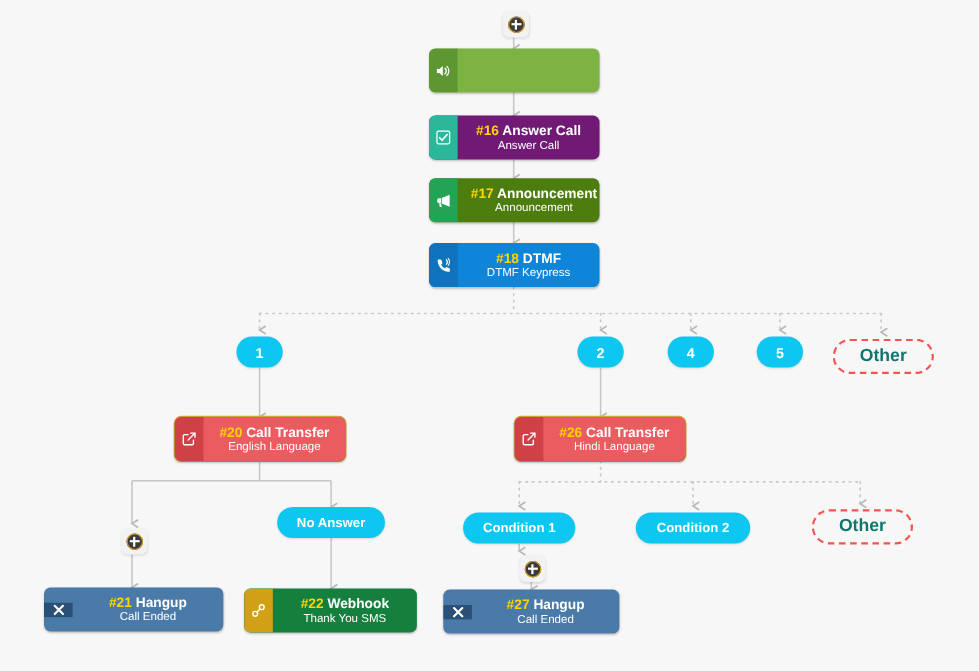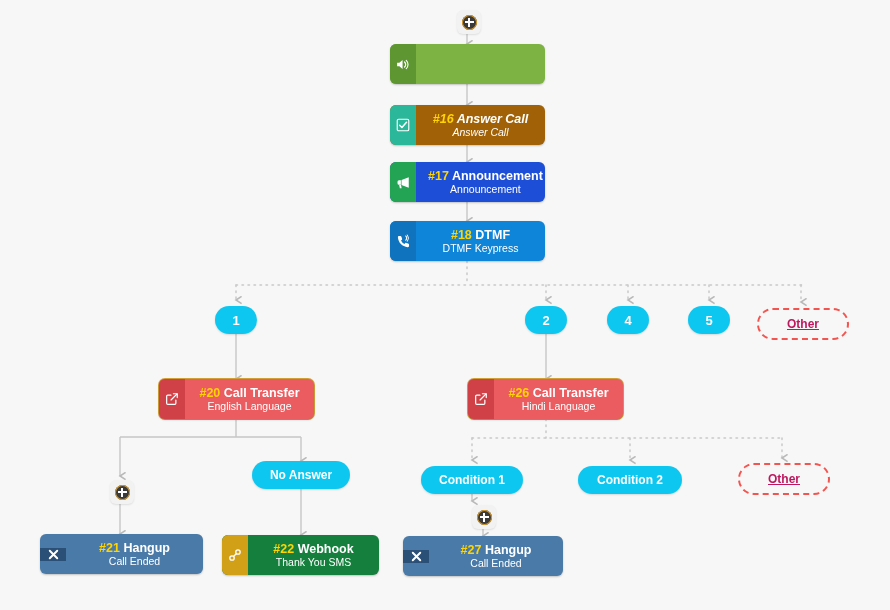--- a/index.html
+++ b/index.html
@@ -31,41 +31,41 @@
     flex:1 1 auto;display:flex;flex-direction:column;
     align-items:center;justify-content:center;
     padding:0 12px;line-height:1.12;
   }
   .node .t1{font-size:12.5px;font-weight:bold;color:#ffffff;white-space:nowrap;}
   .node .t1 .num{color:#ffd400;}
   .node .t2{font-size:10.5px;color:#ffffff;white-space:nowrap;margin-top:1px;}
 
   
   .n-ringtone      .ic{background:#5e9732;} .n-ringtone      {background:#7cb342;}
-  .n-answercall    .ic{background:#2bb89a;} .n-answercall    {background:#a16207;font-style:italic;}
-  .n-announcement  .ic{background:#23a455;} .n-announcement  {background:#1d4ed8;}
+  .n-answercall    .ic{background:#2bb89a;} .n-answercall    {background:#701a75;}
+  .n-announcement  .ic{background:#23a455;} .n-announcement  {background:#4d7c0f;}
   .n-dtmf          .ic{background:#0f73bd;} .n-dtmf          {background:#0e85d8;text-align:center;}
   .n-calltransfer  .ic{background:#cf4147;} .n-calltransfer  {background:#ea5c60;}
   .n-hangup        .ic{background:#2b5077;} .n-hangup        {background:#4a7aa7;align-items:center;}
   .n-webhook       .ic{background:#d2a017;} .n-webhook       {background:#15803d;}
   .n-calltransfer  {box-shadow:0 1px 2px rgba(0,0,0,.22),0 0 0 1px #d4a33a;}
 
   
   .pill{
     position:absolute;height:28px;border-radius:14px;
     background:#0ec7f0;color:#ffffff;
     display:flex;align-items:center;justify-content:center;
     font-size:12px;font-weight:bold;white-space:nowrap;
     box-shadow:0 1px 2px rgba(0,0,0,.13);
   }
   .pill.num{width:42px;font-size:13px;}
   .pill.other{
-    background:transparent;color:#be185d;
+    background:transparent;color:#0f766e;
     border:2px dashed #f4544f;box-shadow:none;
-    border-radius:16px;font-weight:bold;font-size:12px;text-decoration:underline;
+    border-radius:16px;font-weight:bold;font-size:16px;
   }
 
   
   .plus{
     position:absolute;width:24px;height:24px;border-radius:6px;
     background:#f2f2f2;display:flex;align-items:center;justify-content:center;
     box-shadow:0 1px 2px rgba(0,0,0,.10);
   }
   .plus .ring{
     width:15px;height:15px;border-radius:50%;

